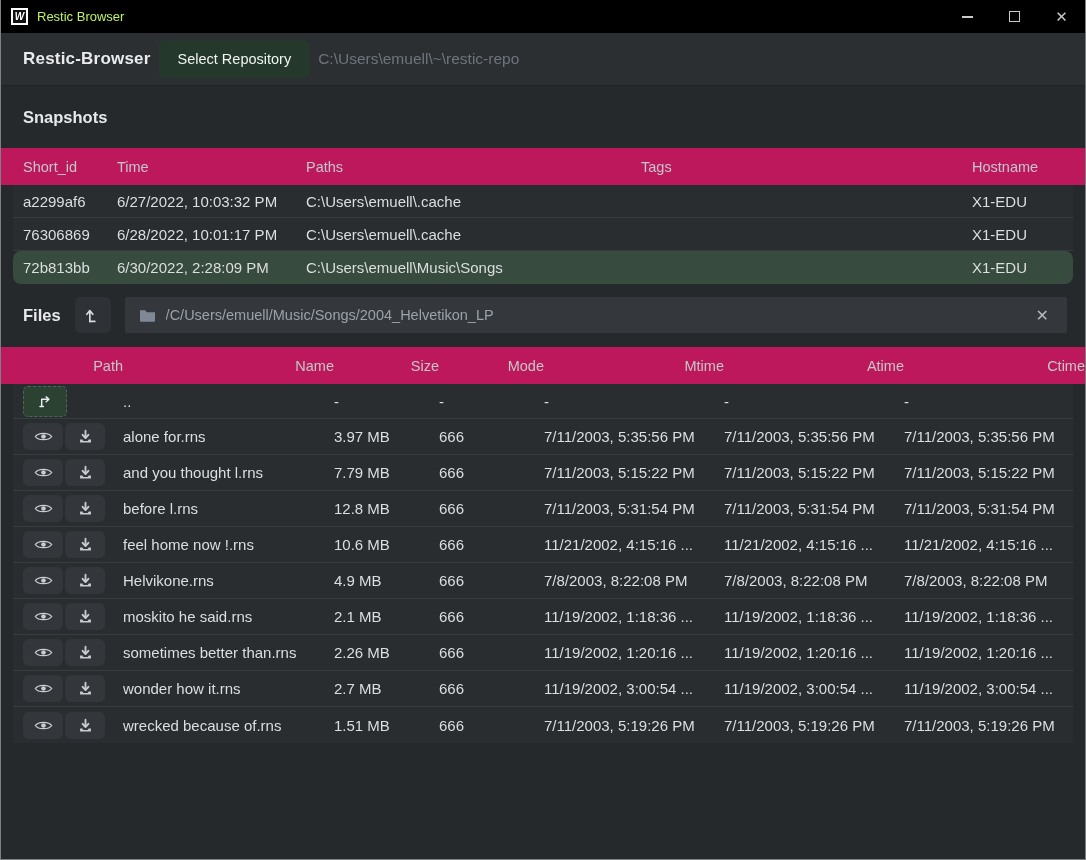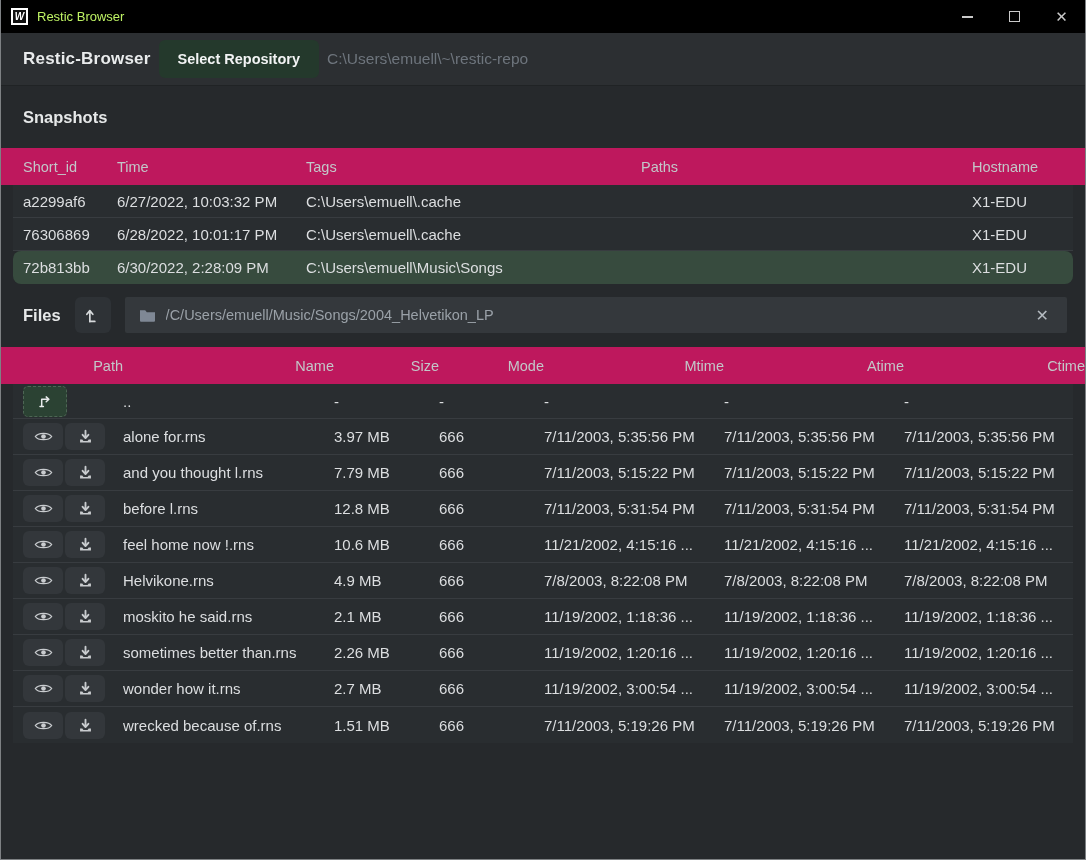--- a/index.html
+++ b/index.html
@@ -19,21 +19,21 @@
   .titlebar-title { color:#bef264; font-size:13px; }
   .titlebar-controls { display:flex; height:100%; }
   .tb-btn { width:47px; height:100%; display:flex; align-items:center; justify-content:center; }
   .glyph-min { width:11px; height:2px; background:#c9c9c9; }
   .glyph-max { width:11px; height:11px; border:1.5px solid #c9c9c9; background:transparent; }
   .glyph-close { color:#c9c9c9; font-size:15px; line-height:1; }
   
   .header { height:53px; background:#2c2f32; display:flex; align-items:center;
     padding:0 22px; gap:8px; flex:0 0 auto; border-bottom:1px solid #202325; }
   .app-title { color:#e9ebec; font-weight:bold; font-size:17px; letter-spacing:.2px; }
-  .select-repo-btn { background:#24392c; color:#f2f3f4; font-weight:bold; font-size:14.5px;
+  .select-repo-btn { background:#24392c; color:#f2f3f4; font-weight:normal; font-size:14.5px;
     border:none; border-radius:6px; padding:11px 19px; font-family:inherit; cursor:pointer; }
   .repo-path { color:#6e757d; font-size:15.5px; }
   
   .section-title-band { height:62px; display:flex; align-items:center; padding:0 22px; flex:0 0 auto; }
   .section-title { color:#e6e8e9; font-weight:bold; font-size:16.5px; }
   
   .thead { height:37px; background:#be185d; display:grid; align-items:center;
     padding:0 0 0 22px; color:#c3c7c9; font-size:14.5px; flex:0 0 auto; }
   .snap-grid { grid-template-columns:94px 189px 335px 331px 1fr; }
   .file-grid { grid-template-columns:100px 211px 105px 105px 180px 180px 1fr; }
@@ -93,22 +93,22 @@
     <span class="repo-path">C:\Users\emuell\~\restic-repo</span>
   </div>
 
   <div class="section-title-band">
     <span class="section-title">Snapshots</span>
   </div>
 
   <div class="thead snap-grid">
     <span>Short_id</span>
     <span>Time</span>
+    <span>Paths</span>
     <span>Tags</span>
-    <span>Paths</span>
     <span>Hostname</span>
   </div>
 
   <div class="rows" id="snap-rows">
       <div class="row snap-row">
       <span class="cell">a2299af6</span>
       <span class="cell">6/27/2022, 10:03:32 PM</span>
       <span class="cell">C:\Users\emuell\.cache</span>
       <span class="cell"></span>
       <span class="cell">X1-EDU</span>

